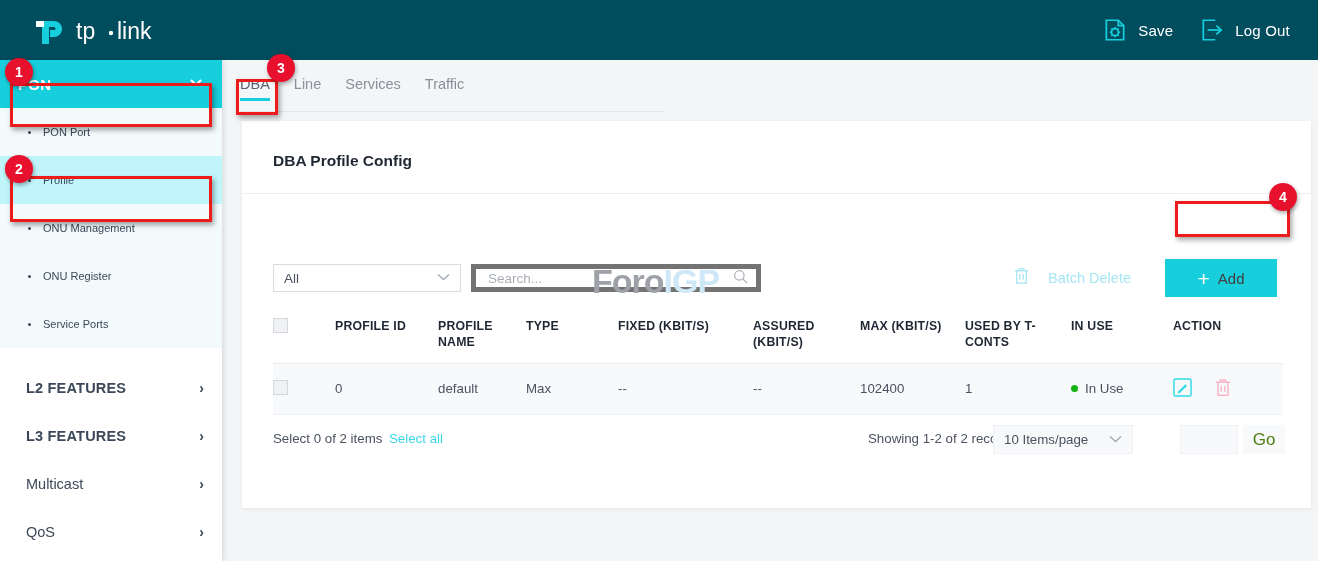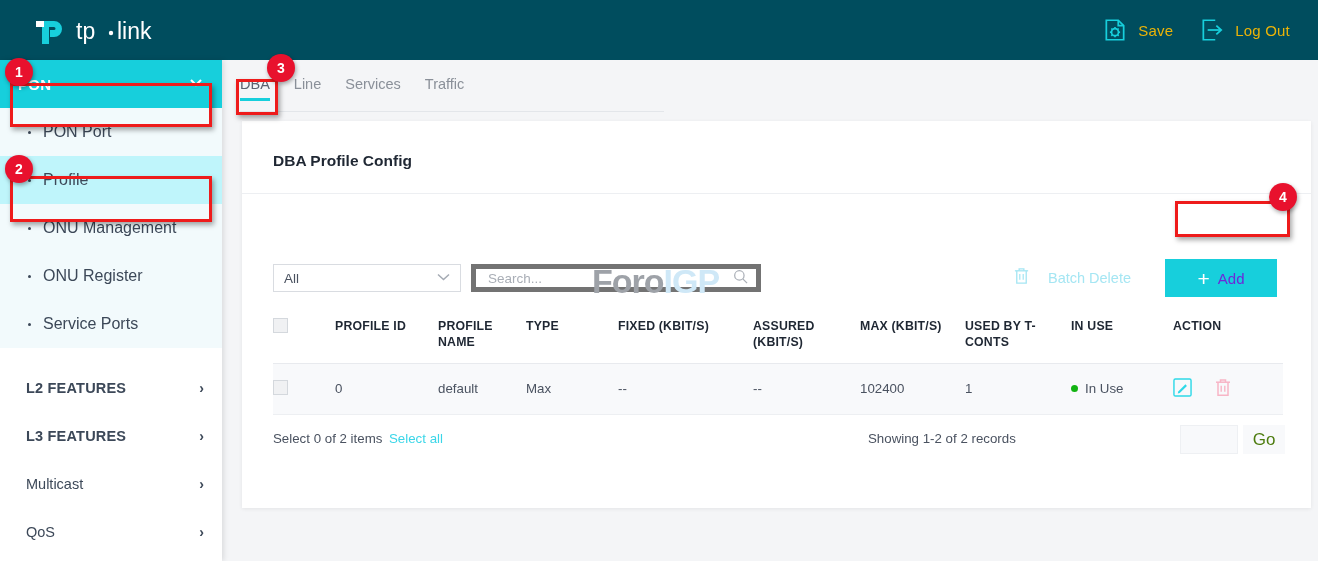--- a/index.html
+++ b/index.html
@@ -18,21 +18,21 @@
     background: #004D5E;
     display: flex; align-items: center;
   }
   .brand { display: flex; align-items: center; margin-left: 32px; }
   .brand svg { display: block; }
   .topbar-right {
     margin-left: auto; display: flex; align-items: center;
     margin-right: 28px; gap: 26px;
   }
   .tb-action { display: flex; align-items: center; gap: 10px; cursor: pointer; }
-  .tb-action .lbl { color: #eab308; font-size: 15px; letter-spacing: .2px; }
+  .tb-action .lbl { color: #ffffff; font-size: 15px; letter-spacing: .2px; }
   .tb-icon { width: 26px; height: 26px; display: block; }
 
   
   .sidebar {
     position: absolute; left: 0; top: 60px; width: 222px; height: 501px;
     background: #FFFFFF;
     box-shadow: 2px 0 5px rgba(0,0,0,.10);
     z-index: 5;
   }
   .menu-top {
@@ -41,21 +41,21 @@
     cursor: pointer;
   }
   .menu-top .t {
     color: #FFFFFF; font-size: 15px; font-weight: bold; letter-spacing: .3px;
   }
   .menu-top .chev { margin-left: auto; color: #FFFFFF; }
   .submenu { background: #F2FAFC; padding: 0; }
   .sub-item {
     height: 48px; display: flex; align-items: center;
     padding-left: 28px; cursor: pointer;
-    color: #3C4858; font-size: 16px;
+    color: #3C4858; font-size: 11px;
   }
   .sub-item .dot {
     width: 3px; height: 3px; border-radius: 50%;
     background: #3C4858; margin-right: 12px; flex: none;
   }
   .sub-item.active { background: #BFF5FB; }
   .grp-item {
     height: 48px; display: flex; align-items: flex-end;
     padding: 0 18px 0 26px; cursor: pointer;
     color: #3C4858; font-size: 14.5px; background: #FFFFFF;
@@ -131,21 +131,21 @@
     position: absolute; right: 154px; top: 0; height: 28px;
     display: flex; align-items: center; gap: 18px; cursor: default;
   }
   .batch-del .lbl { color: #A5E6F3; font-size: 14.5px; }
   .add-btn {
     position: absolute; right: 8px; top: -5px;
     width: 112px; height: 38px; background: #17CFDC;
     display: flex; align-items: center; justify-content: center; gap: 8px;
     cursor: pointer;
   }
-  .add-btn .lbl { color: #6d28d9; font-size: 15px; }
+  .add-btn .lbl { color: #404040; font-size: 15px; }
   .add-btn .plus { color: #FFFFFF; font-size: 21px; line-height: 1; font-weight: 300; }
 
   
   .tbl { position: absolute; left: 31px; top: 189px; width: 1010px; }
   .tbl table { border-collapse: collapse; width: 1010px; table-layout: fixed; }
   .tbl thead th {
     text-align: left; vertical-align: top;
     font-size: 12.3px; font-weight: bold; color: #1F2733;
     padding: 8px 4px 12px 0; letter-spacing: .2px;
     border-bottom: 1px solid #E8EAEE;
@@ -446,20 +446,28 @@
               </td>
             </tr>
           </tbody>
         </table>
       </div>
 
       <div class="tfoot">
         <div class="sel-count">Select 0 of 2 items</div>
         <div class="sel-all">Select all</div>
         <div class="showing">Showing 1-2 of 2 records</div>
+        <div class="pp">
+          <span>10 Items/page</span>
+          <span class="chev2">
+            <svg width="13" height="9" viewBox="0 0 13 9">
+                <path d="M1 1.5 l5.5 5 l5.5 -5" fill="none" stroke="#A4AAB3" stroke-width="1.5"></path>
+              </svg>
+          </span>
+        </div>
         <div class="jump">
           <input type="text" value="" style="">
         </div>
         <div class="go">Go</div>
       </div>
     </div>
   </div>
 
   <div class="watermark">
     <span class="a">Foro</span><span class="b">IGP</span>

